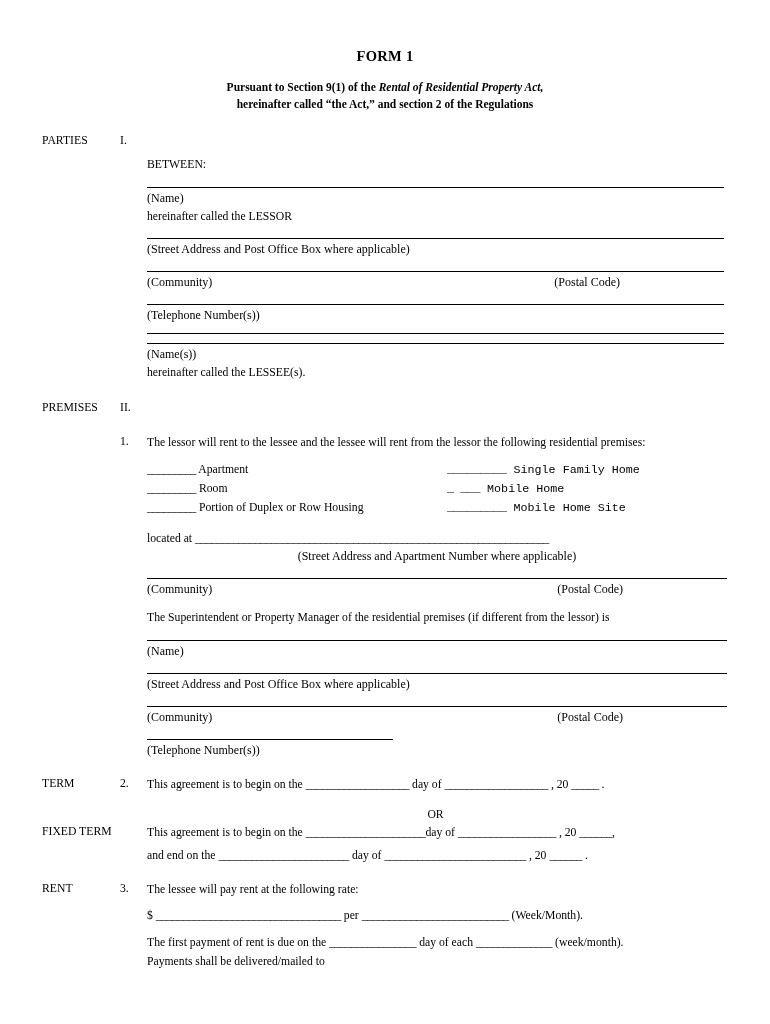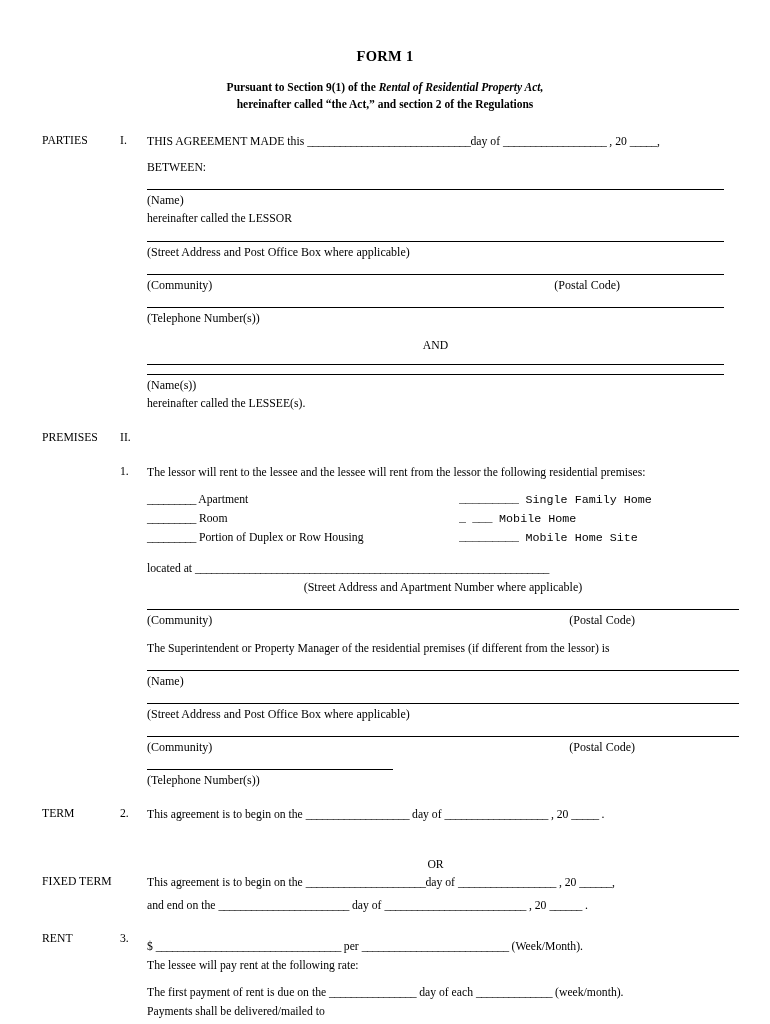--- a/index.html
+++ b/index.html
@@ -96,21 +96,20 @@
   .two-col {
     display: flex;
     justify-content: space-between;
   }
   .center {
     text-align: center;
   }
   .opts {
     display: flex;
     margin-top: 10px;
-    gap: 12px;
   }
   .opts .col1 { width: 300px; }
   .opts .col2 { width: 280px; font-family: Liberation Mono, monospace; }
   .opt-line { line-height: 1.62; }
 </style>
 </head>
 <body>
 
 <div class="page">
 
@@ -121,46 +120,38 @@
       <span>hereinafter called “the Act,” and section 2 of the Regulations</span>
     </div>
   </div>
 
   <div class="body">
 
     <div class="row">
       <div class="sidecol">PARTIES</div>
       <div class="numcol">I.</div>
       <div class="maincol">
-        <div class="line">
-          <span>THIS AGREEMENT MADE this</span>
-          <span class="blank">______________________________</span><span>day of</span>
-          <span class="blank">___________________</span>
-          <span>, 20</span>
-          <span class="blank">_____</span><span>,</span>
-        </div>
-        <div class="line" style="margin-top:8px">BETWEEN:</div>
+        <div class="line" style="margin-top:24px">BETWEEN:</div>
 
         <div class="rule"></div>
         <div class="caption">(Name)</div>
         <div class="line">hereinafter called the LESSOR</div>
 
         <div class="rule"></div>
         <div class="caption">(Street Address and Post Office Box where applicable)</div>
 
         <div class="rule"></div>
         <div class="two-col">
           <span class="caption">(Community)</span>
           <span class="caption" style="margin-right:104px">(Postal Code)</span>
         </div>
 
         <div class="rule"></div>
         <div class="caption">(Telephone Number(s))</div>
 
-        <div class="center" style="margin-top:10px">AND</div>
 
         <div class="rule tight"></div>
         <div class="rule tight"></div>
         <div class="caption">(Name(s))</div>
         <div class="line">hereinafter called the LESSEE(s).</div>
       </div>
     </div>
 
     <div class="row" style="margin-top:17px">
       <div class="sidecol">PREMISES</div>
@@ -241,21 +232,21 @@
       <div class="maincol">
         <div class="line">
           <span>This agreement is to begin on the</span>
           <span class="blank">___________________</span>
           <span>day of</span>
           <span class="blank">___________________</span>
           <span>,  20</span>
           <span class="blank">_____</span>
           <span>.</span>
         </div>
-        <div class="center" style="margin-top:32px">OR</div>
+        <div class="center" style="margin-top:12px">OR</div>
       </div>
     </div>
 
     <div class="row" style="margin-top:0">
       <div class="sidecol">FIXED TERM</div>
       <div class="numcol"></div>
       <div class="maincol">
         <div class="line">
           <span>This agreement is to begin on the</span>
           <span class="blank">______________________</span><span>day of</span>
@@ -272,30 +263,30 @@
           <span class="blank">______</span>
           <span>.</span>
         </div>
       </div>
     </div>
 
     <div class="row" style="margin-top:16px">
       <div class="sidecol">RENT</div>
       <div class="numcol">3.</div>
       <div class="maincol">
+        <div class="line">The lessee will pay rent at the following rate:</div>
+
         <div class="line" style="margin-top:8px">
           <span>$</span>
           <span class="blank">__________________________________</span>
           <span>per</span>
           <span class="blank">___________________________</span>
           <span>(Week/Month).</span>
         </div>
 
-        <div class="line">The lessee will pay rent at the following rate:</div>
-
         <div class="line" style="margin-top:10px">
           <span>The first payment of rent is due on the</span>
           <span class="blank">________________</span>
           <span>day of each</span>
           <span class="blank">______________</span>
           <span>(week/month).</span>
         </div>
         <div class="line">Payments shall be delivered/mailed to</div>
 
       </div>

